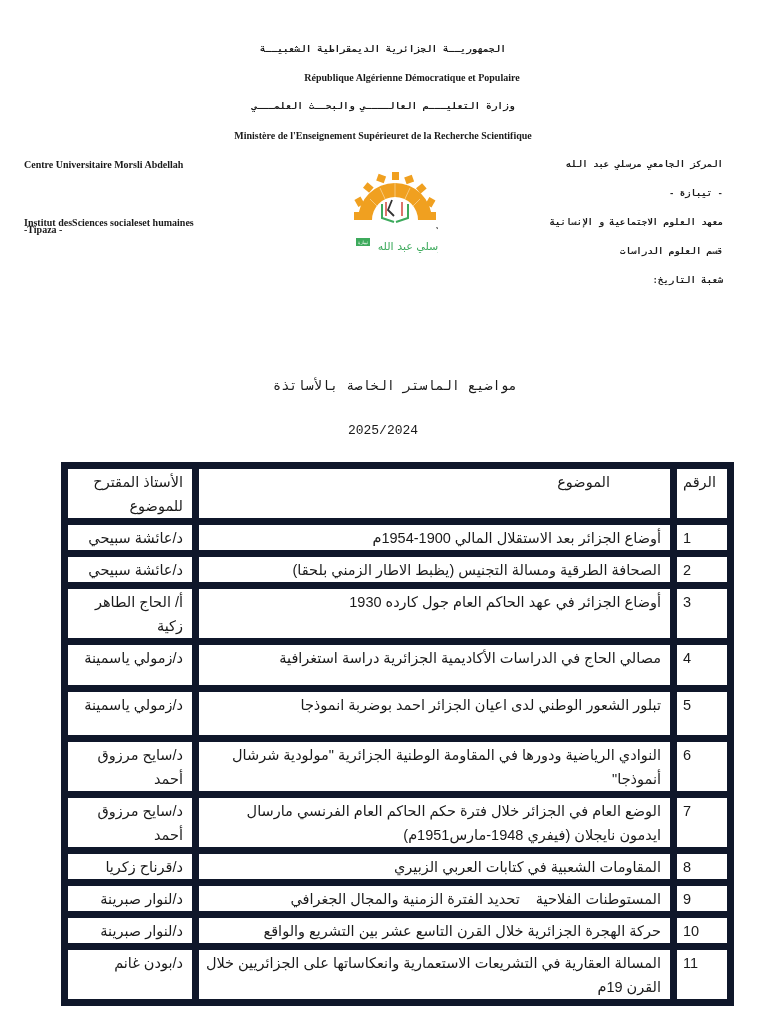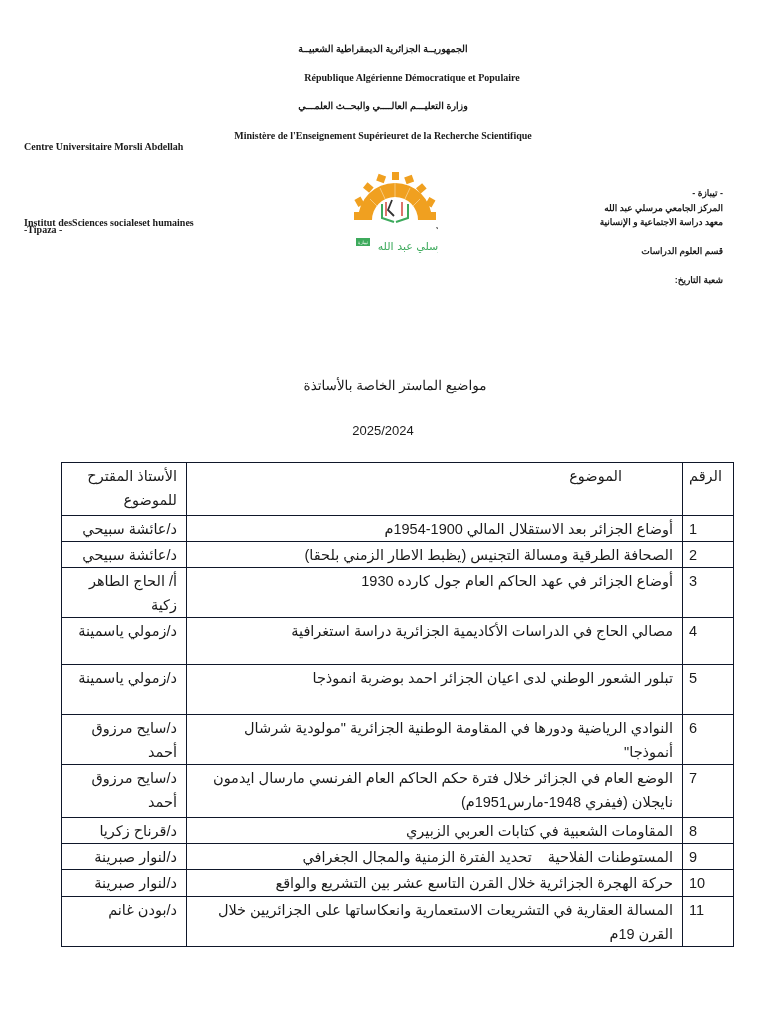--- a/index.html
+++ b/index.html
@@ -1,50 +1,50 @@
 <!DOCTYPE html>
 <html><head>
 <meta charset="utf-8">
 <style>
   html, body { margin:0; padding:0; background:#ffffff; }
   body { width:766px; height:1024px; position:relative; overflow:hidden; color:#1a1a1a; }
   .serif { font-family: "Liberation Serif", "DejaVu Serif", serif; }
-  .sans { font-family: Liberation Sans, sans-serif; }
+  .sans { font-family: Liberation Mono, monospace; }
   .abs { position:absolute; }
   .center-line { position:absolute; left:0; width:766px; text-align:center; }
   .hdr-ar { font-size:9.5px; font-weight:bold; }
   .hdr-fr { font-size:10px; font-weight:bold; }
   .left-fr { font-size:10px; font-weight:bold; left:24px; }
   .right-ar { font-size:9px; font-weight:bold; direction:rtl; text-align:right; right:43px; }
   .title { font-size:13.5px; }
   .year { font-size:13px; }
   table.topics { position:absolute; left:61px; top:462px; width:673px; border-collapse:collapse; direction:rtl; }
-  table.topics td { border:1px solid #0f172a; padding:1px 9px 0 6px; vertical-align:top;
+  table.topics td { border:7px solid #0f172a; padding:1px 9px 0 6px; vertical-align:top;
     font-family:"Liberation Sans","DejaVu Sans",sans-serif; font-size:14.5px; line-height:24px; }
   td.num { width:35px; text-align:left; vertical-align:middle; }
   td.num.top { vertical-align:top; }
   td.topic { text-align:right; }
   td.prof { width:109px; text-align:right; }
   .logo { position:absolute; left:352px; top:166px; width:86px; height:90px; }
 </style>
 </head>
 <body>
 
 <div class="center-line sans hdr-ar" style="top:43px;" dir="rtl">الجمهوريــة الجزائرية الديمقراطية الشعبيــة</div>
 <div class="center-line serif hdr-fr" style="top:72px;padding-left:29px;">République Algérienne Démocratique et Populaire</div>
 <div class="center-line sans hdr-ar" style="top:100px;" dir="rtl">وزارة التعليـــم العالــــي والبحــث العلمـــي</div>
 <div class="center-line serif hdr-fr" style="top:130px;">Ministère de l'Enseignement Supérieuret de la Recherche Scientifique</div>
 
-<div class="abs serif left-fr" style="top:141px;">Centre Universitaire Morsli Abdellah</div>
+<div class="abs serif left-fr" style="top:159px;">Centre Universitaire Morsli Abdellah</div>
 <div class="abs serif left-fr" style="top:188px;margin-top:36px;">-Tipaza   -</div>
 <div class="abs serif left-fr" style="top:217px;">Institut desSciences socialeset humaines</div>
 
-<div class="abs sans right-ar" style="top:159px;margin-top:44px;">المركز الجامعي مرسلي عبد الله</div>
+<div class="abs sans right-ar" style="top:159px;">المركز الجامعي مرسلي عبد الله</div>
 <div class="abs sans right-ar" style="top:188px;">- تيبازة -</div>
-<div class="abs sans right-ar" style="top:217px;">معهد دراسة الاجتماعية و الإنسانية</div>
+<div class="abs sans right-ar" style="top:217px;">معهد العلوم الاجتماعية و الإنسانية</div>
 <div class="abs sans right-ar" style="top:246px;">قسم العلوم الدراسات</div>
 <div class="abs sans right-ar" style="top:275px;">شعبة التاريخ:</div>
 
 <div class="logo">
   <svg width="86" height="90" viewBox="0 0 86 90">
 
     <path d="M6,54 A37,37 0 0 1 80,54 L66,54 A23,23 0 0 0 20,54 Z" fill="#F0A020"></path>
     <g fill="#F0A020">
       <rect x="2" y="46" width="7" height="8"></rect>
       <rect x="4" y="32" width="7" height="8" transform="rotate(-30 7 36)"></rect>

